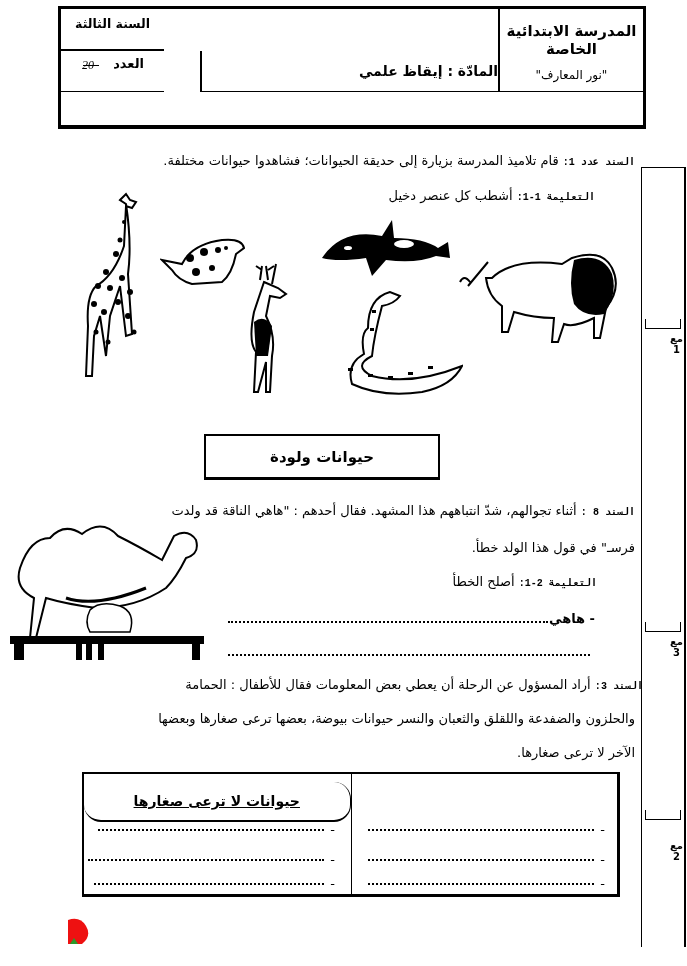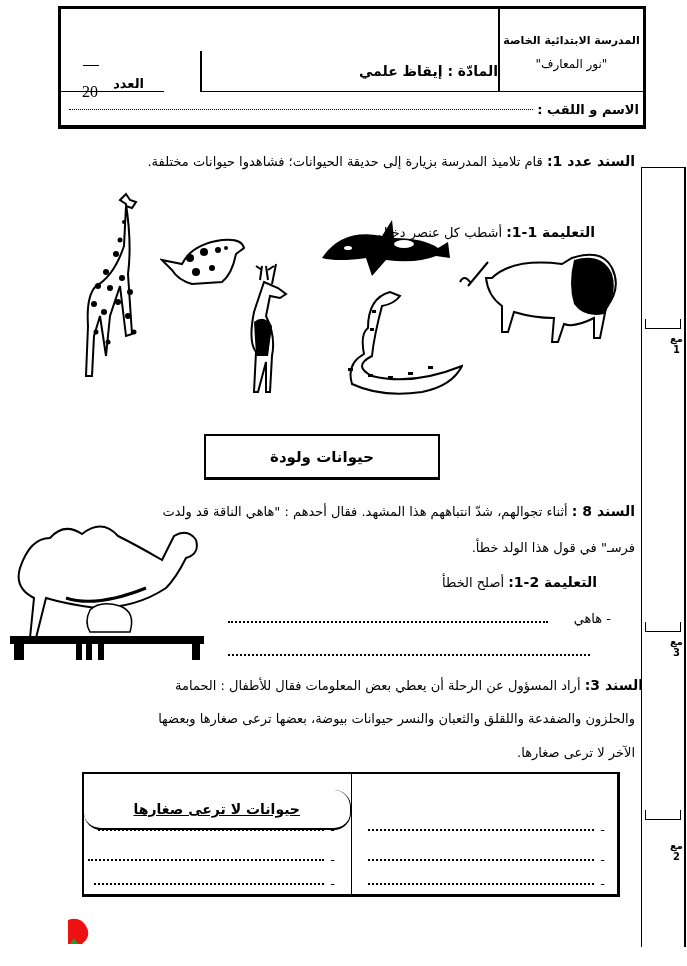--- a/index.html
+++ b/index.html
@@ -30,79 +30,78 @@
     .margin-strip { position: absolute; left: 641px; top: 167px; width: 44px; height: 780px; }
     .ms-line-l { position: absolute; left: 0; top: 0; width: 1px; height: 100%; background: #000; }
     .ms-line-r { position: absolute; left: 43px; top: 0; width: 2px; height: 100%; background: #000; }
     .ms-top { position: absolute; left: 0; top: 0; width: 44px; height: 1px; background: #000; }
     .ms-mark { position: absolute; left: 0; width: 44px; font-size: 10px; font-weight: bold; text-align: center; padding-left: 27px; }
     .ms-bracket { position: absolute; left: 4px; width: 36px; height: 10px; border-left: 1px solid #000;
       border-right: 1px solid #000; border-bottom: 1px solid #000; }
 
     
     .line { position: absolute; font-size: 13px; white-space: nowrap; }
-    .line b { font-weight: bold; font-size: 14px; }
+    .line b { font-weight: bold; font-size: 10px; font-family: Liberation Mono, monospace; }
     .title-box { position: absolute; left: 204px; top: 434px; width: 236px; height: 46px;
       border: 2px solid #000; border-bottom-width: 3px; display: flex; align-items: center; justify-content: center;
       font-weight: bold; font-size: 15px; }
     .dotline { position: absolute; border-bottom: 2px dotted #000; height: 2px; }
 
     
     .btable { position: absolute; left: 82px; top: 772px; width: 538px; height: 125px;
       border: 2px solid #000; border-bottom-width: 3px; border-right-width: 3px; }
-    .bt-head { position: absolute; top: 16px; height: 40px; width: 50%; display: flex; align-items: center; justify-content: center;
+    .bt-head { position: absolute; top: 8px; height: 40px; width: 50%; display: flex; align-items: center; justify-content: center;
       font-weight: bold; font-size: 14px; text-decoration: underline; border-bottom: 2px solid #000; border-radius: 17px; }
     .bt-right { right: 0; }
     .bt-left { left: 0; border-right: 1px solid #000; }
     .bt-divider { position: absolute; left: 50%; top: 0; width: 1px; height: 100%; background: #000; }
     .bt-row { position: absolute; display: flex; align-items: center; direction: rtl; font-size: 13px; }
     .bt-row .dl { border-bottom: 2px dotted #000; height: 2px; margin-right: 6px; }
 
     
     svg.illus { position: absolute; }
   </style>
 </head>
 <body>
 
 <div class="header">
   <div class="hcell hc-school rtl">
-    <div class="bold-ar" style="font-size:11px;margin-top:25px;">المدرسة الابتدائية الخاصة</div>
+    <div class="bold-ar" style="font-size:15px;margin-top:13px;">المدرسة الابتدائية الخاصة</div>
     <div class="reg-ar" style="font-size:12px;margin-top:10px;">"نور المعارف"</div>
   </div>
   <div class="hcell hc-subject rtl">
     <span class="bold-ar">المادّة : إيقاظ علمي</span>
   </div>
+  <div class="hcell hc-year rtl">
+    <span class="bold-ar" style="font-size:12.5px;">السنة الثالثة</span>
+  </div>
   <div class="hcell hc-score">
-    <span class="bold-ar abs rtl" style="right:20px;top:5px;font-size:13px;margin-top:20px;">العدد</span>
+    <span class="bold-ar abs rtl" style="right:20px;top:5px;font-size:13px;">العدد</span>
     <div class="abs" style="left:22px;top:14px;width:16px;height:1px;background:#000;"></div>
-    <span class="abs" style="left:21px;top:32px;font-family:'Liberation Serif',serif;font-size:16px;">20</span>
-  </div>
-  <div class="hcell hc-name rtl">
-    <span class="bold-ar" style="font-size:13px;">الاسم و اللقب :</span>
-    <div class="dots"></div>
+    <span class="abs" style="left:21px;top:7px;font-family:'Liberation Serif',serif;font-size:12px;font-style:italic;">20</span>
   </div>
 </div>
 
 <div class="margin-strip">
   <div class="ms-line-l"></div>
   <div class="ms-line-r"></div>
   <div class="ms-top"></div>
   <div class="ms-bracket" style="top:152px;"></div>
   <div class="ms-mark rtl" style="top:166px;">مع 1</div>
   <div class="ms-bracket" style="top:455px;"></div>
   <div class="ms-mark rtl" style="top:469px;">مع 3</div>
   <div class="ms-bracket" style="top:643px;"></div>
   <div class="ms-mark rtl" style="top:657px;margin-top:16px;">مع 2</div>
 </div>
 
 <div class="line rtl" style="right:52px;top:153px;">
   <b>السند عدد 1:</b>
   <span>قام تلاميذ المدرسة بزيارة إلى حديقة الحيوانات؛ فشاهدوا حيوانات مختلفة.</span>
 </div>
-<div class="line rtl" style="right:92px;top:188px;margin-top:36px;">
+<div class="line rtl" style="right:92px;top:188px;">
   <b>التعليمة 1-1:</b>
   <span>أشطب كل عنصر دخيل</span>
 </div>
 
 <svg class="illus" style="left:80px;top:192px;" width="75" height="200" viewBox="0 0 75 200">
   <path d="M40 8 l6 -6 l4 6 l6 2 l-4 6 l-6 -2 l-2 40 q-10 30 -28 40 q-10 10 -8 40 l-2 50 l6 0 l2 -40 l6 -20 l6 40 l4 -40 l10 -30 l6 50 l6 -2 l-4 -60 q4 -30 -2 -70 z" fill="#fff" stroke="#000" stroke-width="2"></path>
   <g fill="#000">
     <circle cx="44" cy="30" r="2"></circle>
       <circle cx="40" cy="48" r="2.5"></circle>
       <circle cx="36" cy="62" r="3"></circle>
@@ -167,21 +166,21 @@
   <b>السند 8 :</b>
   <span>أثناء تجوالهم، شدّ انتباههم هذا المشهد. فقال أحدهم : "هاهي الناقة قد ولدت</span>
 </div>
 <div class="line rtl" style="right:52px;top:540px;">
   <span>فرسـ" في قول هذا الولد خطأ.</span>
 </div>
 <div class="line rtl" style="right:90px;top:574px;">
   <b>التعليمة 2-1:</b>
   <span>أصلح الخطأ</span>
 </div>
-<div class="line rtl" style="right:76px;top:611px;font-weight:normal;">- هاهي</div>
+<div class="line rtl" style="right:92px;top:611px;font-weight:bold;">- هاهي</div>
 <div class="dotline" style="left:228px;top:621px;width:320px;"></div>
 <div class="dotline" style="left:228px;top:654px;width:362px;"></div>
 
 <svg class="illus" style="left:6px;top:518px;" width="200" height="145" viewBox="0 0 200 145">
   <path d="M14 50 q10 -30 30 -30 q14 -16 32 -4 q20 -16 36 2 q20 10 44 24 l12 -24 q14 -8 22 4 q4 14 -10 18 q-10 20 -20 30 q-30 20 -70 20 q-30 -4 -50 -10 l-10 40 l-6 0 l4 -40 q-20 -10 -14 -30 z" fill="#fff" stroke="#000" stroke-width="2"></path>
   <path d="M60 80 q30 10 80 -10" stroke="#000" stroke-width="3" fill="none"></path>
   <path d="M84 92 q10 -10 30 -4 q16 6 10 26 l-40 0 q-6 -10 0 -22 z" fill="#fff" stroke="#000" stroke-width="1.5"></path>
   <rect x="4" y="118" width="194" height="8" fill="#000"></rect>
   <g fill="#000">
       <rect x="8" y="126" width="10" height="16"></rect>

